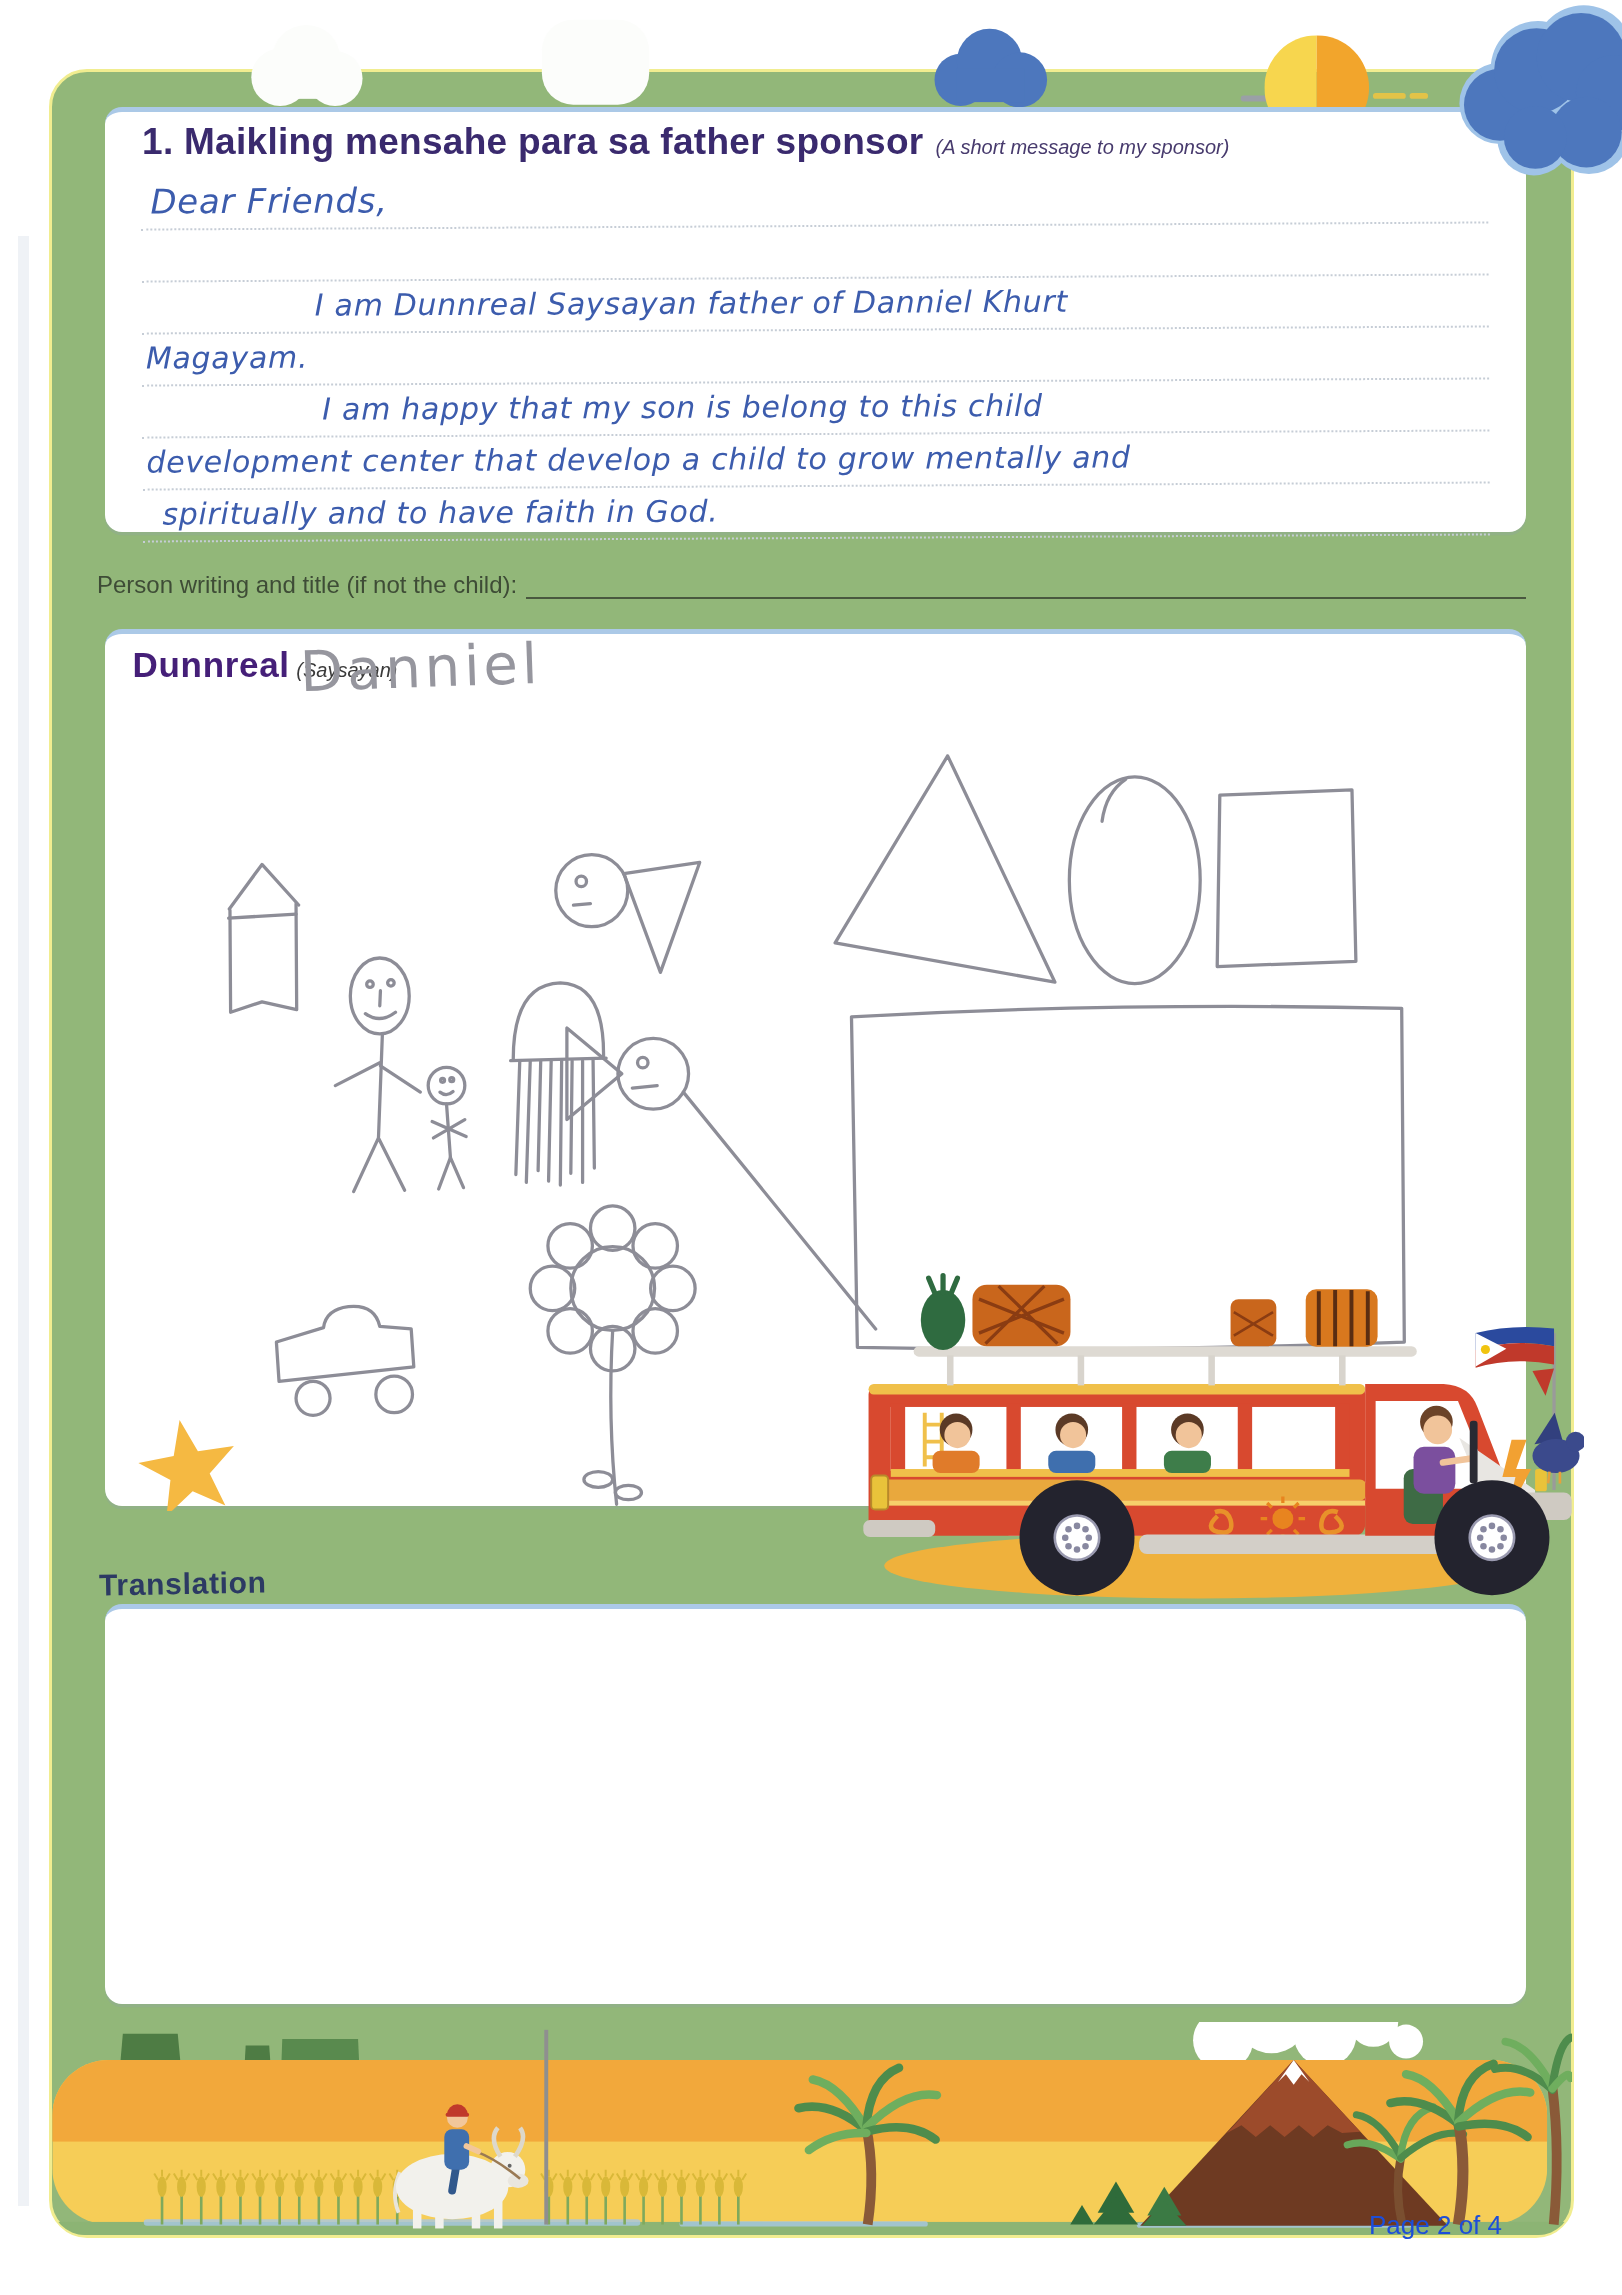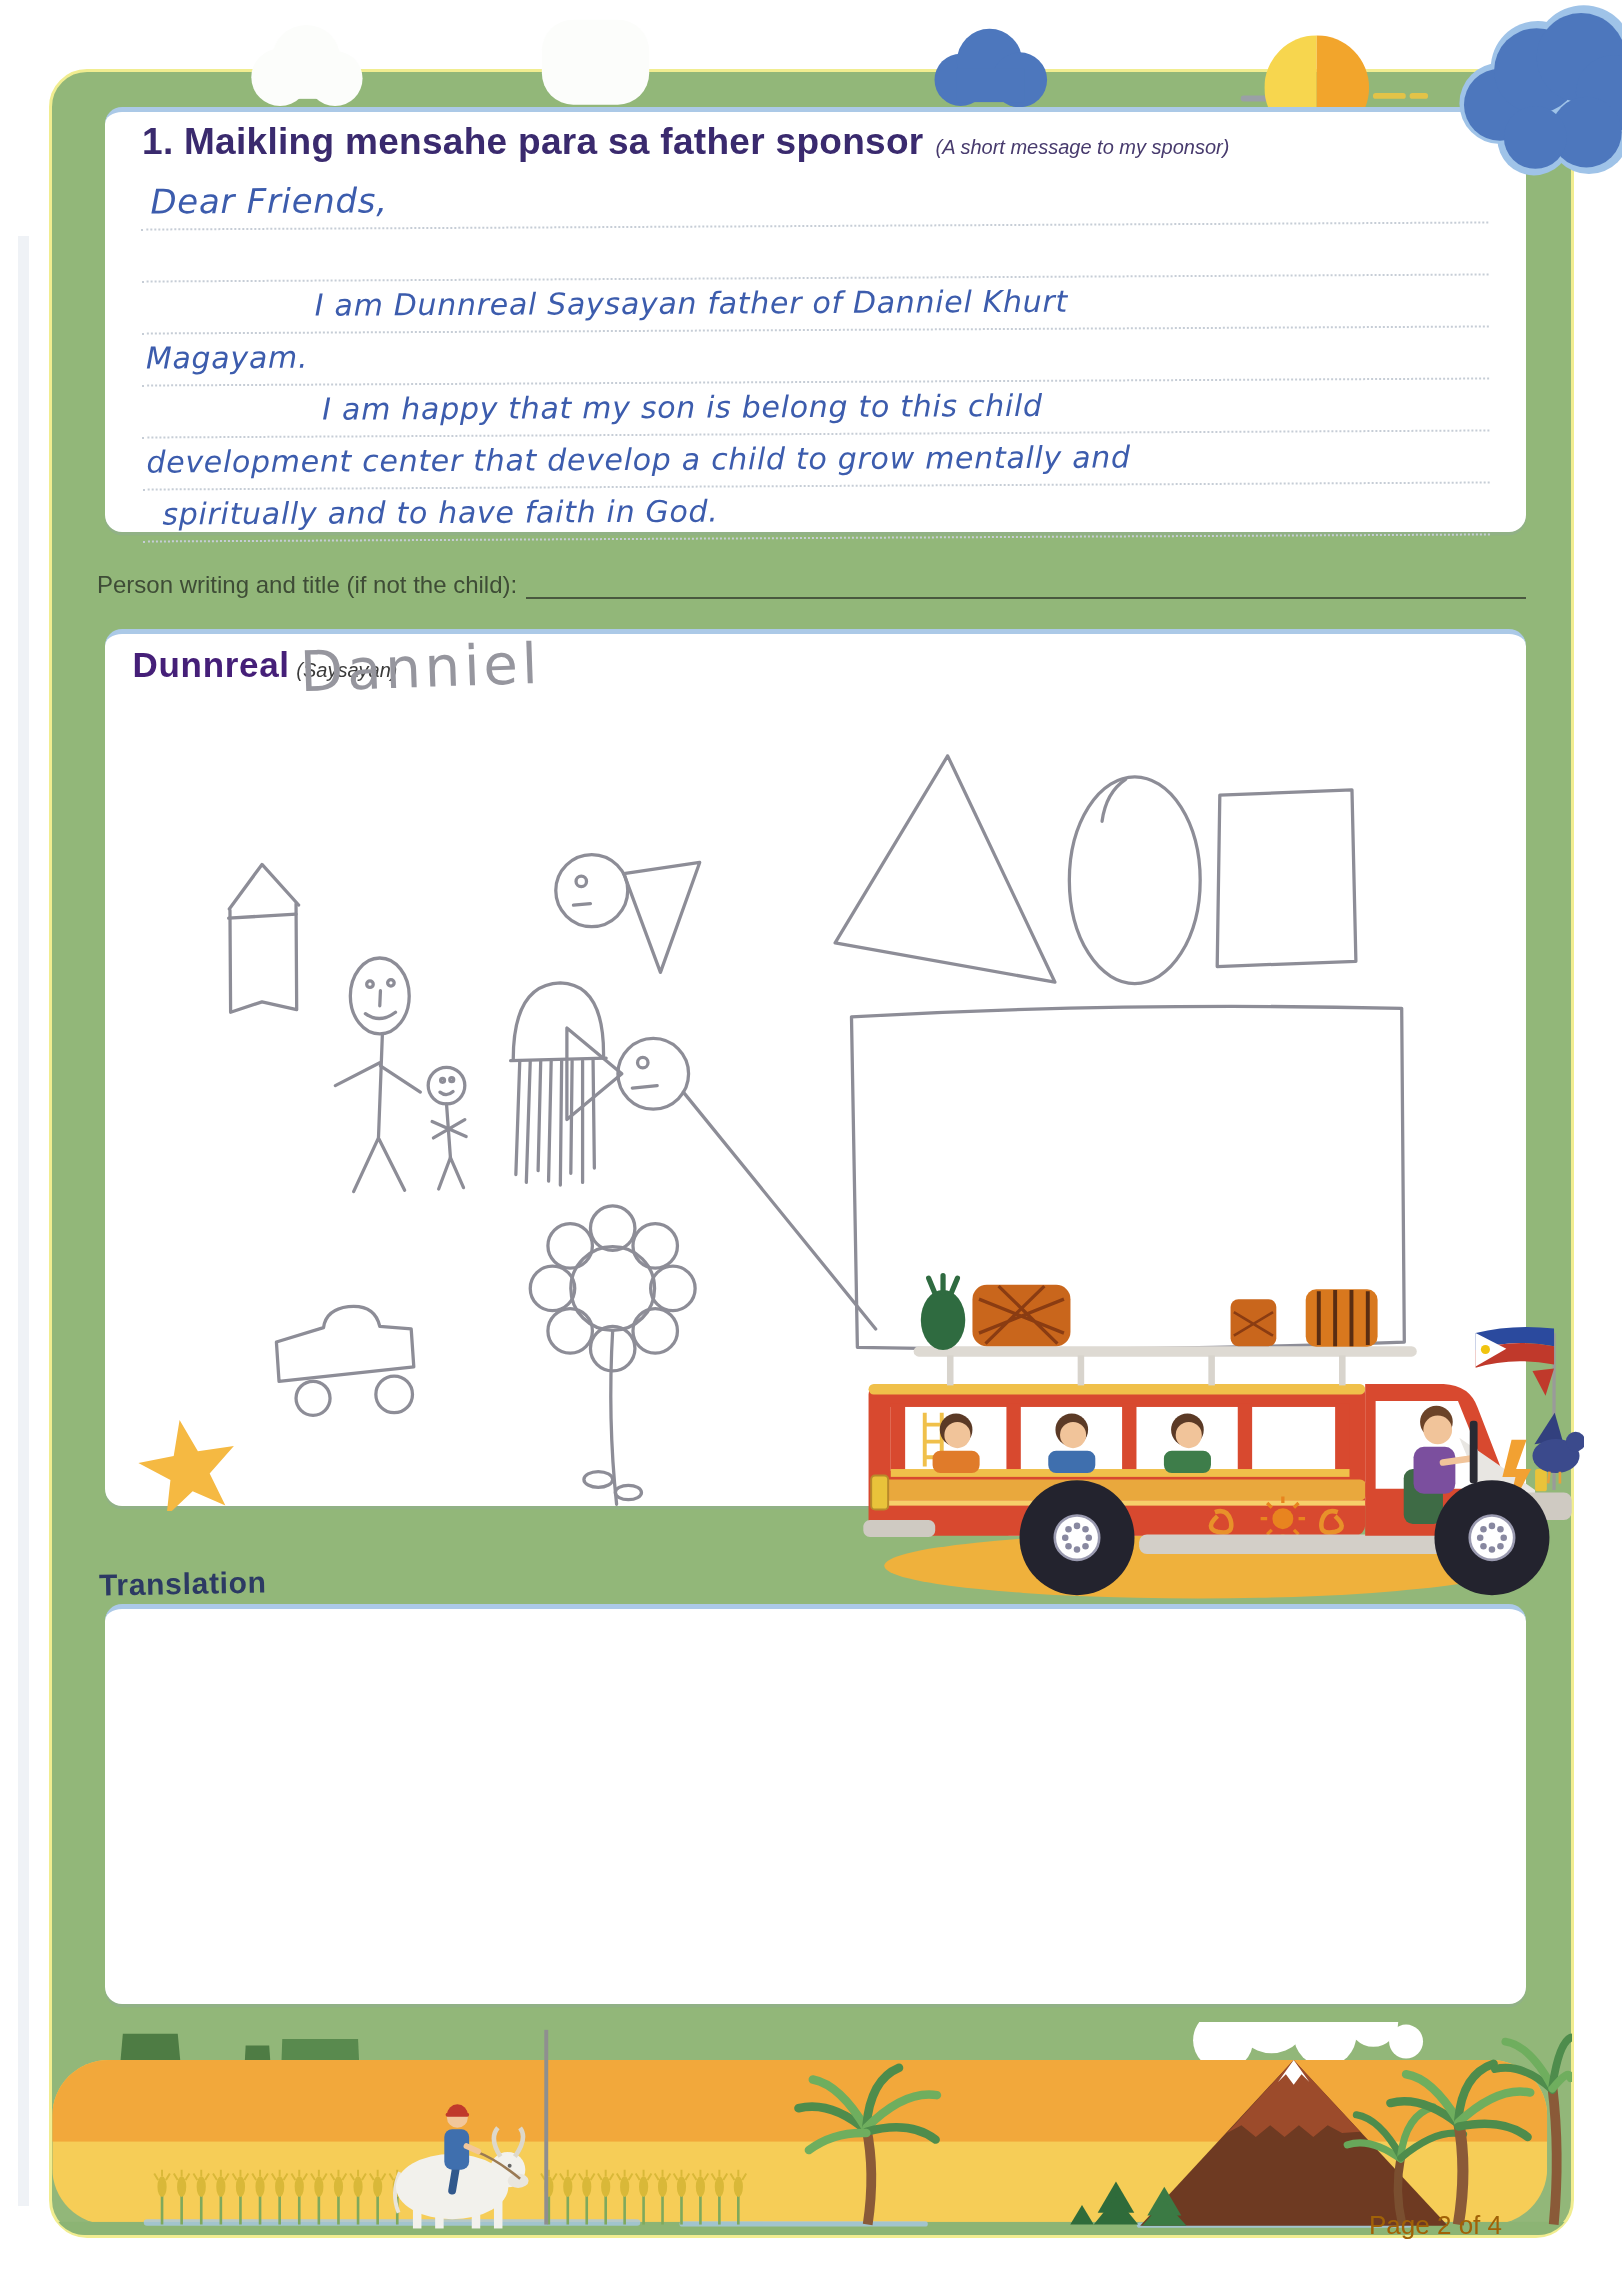--- a/index.html
+++ b/index.html
@@ -45,21 +45,21 @@
   #child-name{position:absolute;left:167px;top:-9.2px;font-family:"DejaVu Sans",sans-serif;
               font-size:56px;color:#96969e;letter-spacing:3.9px;transform:rotate(-2deg);}
   #child-drawing{position:absolute;left:0;top:0;width:1421px;height:877px;}
   
   #trans-label{left:99px;top:1567px;font-size:30px;font-weight:700;color:#2c3a63;
                letter-spacing:0.7px;transform:rotate(-1deg);z-index:3;}
   
   #jeepney{left:851px;top:1273px;width:733px;height:330px;z-index:4;}
   #bottom-scene{left:51px;top:2022px;width:1521px;height:213px;z-index:2;
                 border-radius:0 0 34px 34px;overflow:hidden;}
-  #page-num{left:1369px;top:2210px;font-size:26px;color:#a16207;z-index:6;}
+  #page-num{left:1369px;top:2210px;font-size:26px;color:#1d4ed8;z-index:6;}
   svg{display:block;}
 </style>
 </head>
 <body>
 
 <div id="page">
 
   <div id="scan-stripe" class="abs"></div>
 
   <div id="frame" class="abs"></div>

